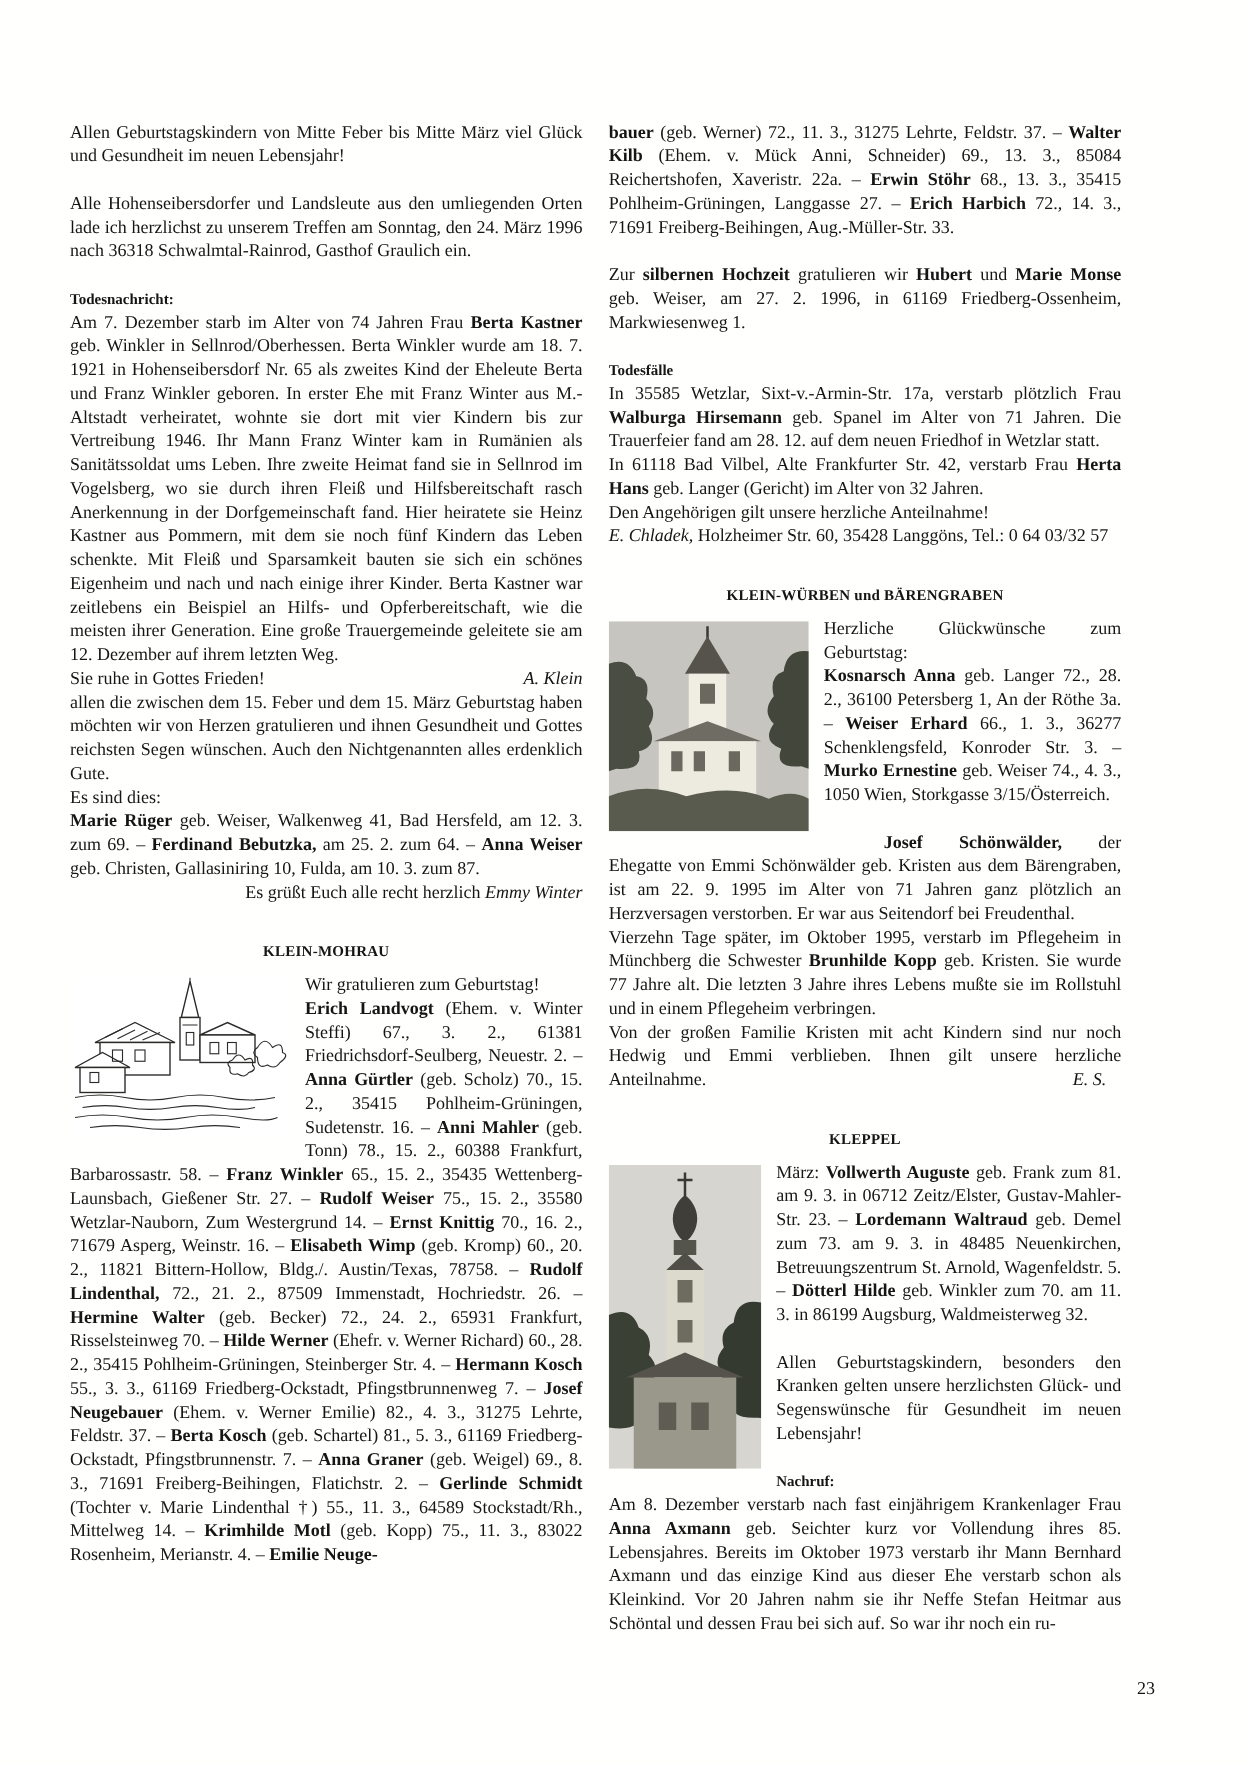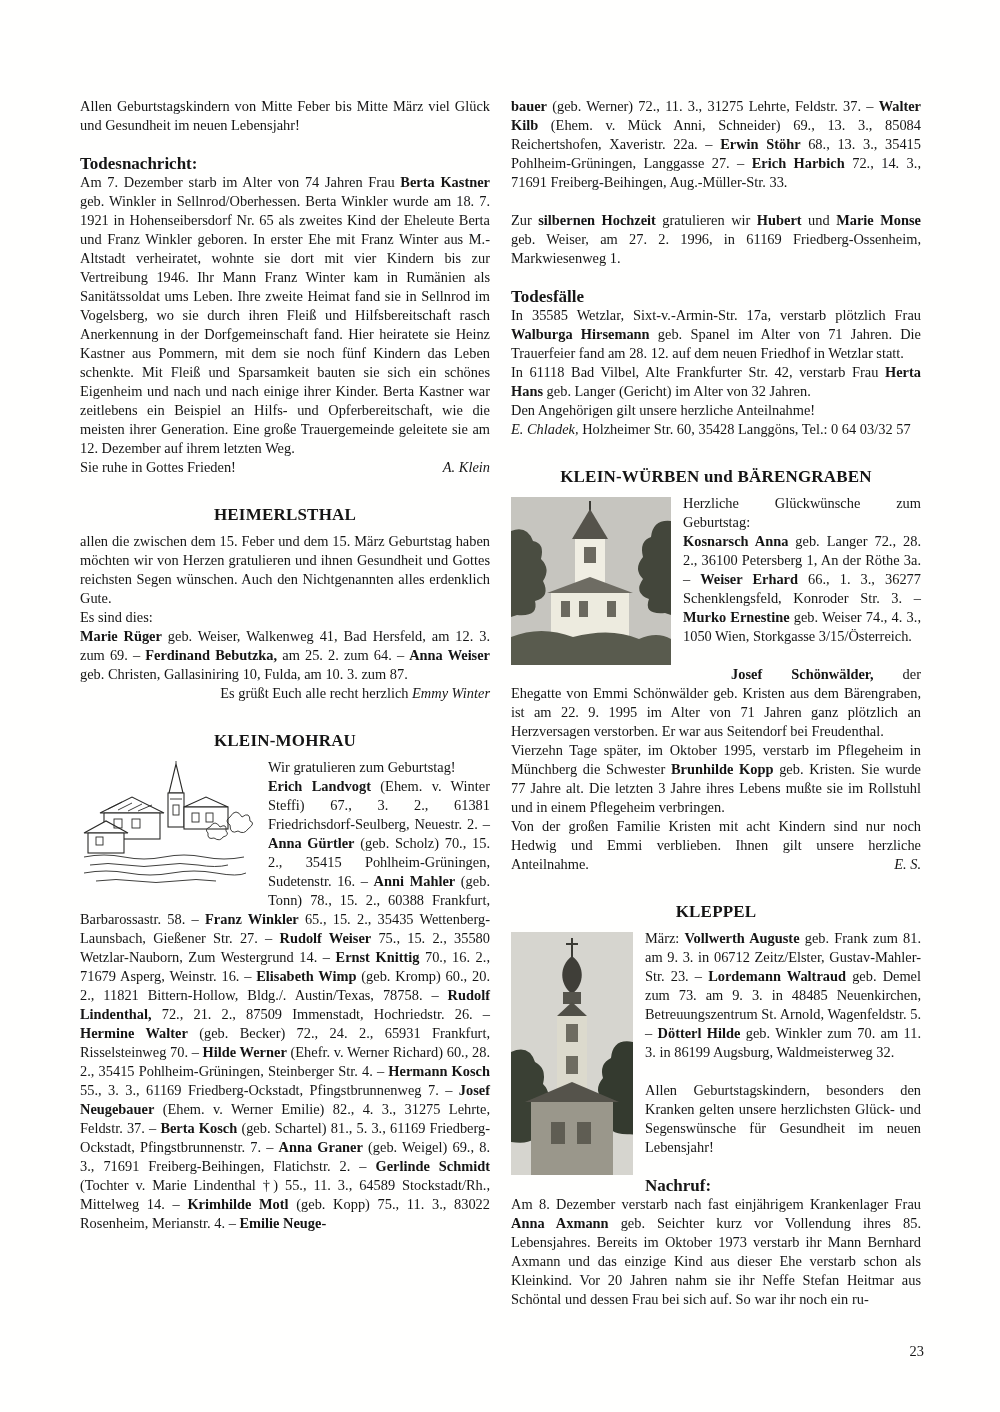--- a/index.html
+++ b/index.html
@@ -8,60 +8,60 @@
     position: relative;
     width: 1000px;
     height: 1412px;
     background: #fffffe;
     overflow: hidden;
     color: #151515;
     font-family: "Liberation Serif", "DejaVu Serif", serif;
     font-size: 14.4px;
     line-height: 19px;
   }
-  .content { display: flex; gap: 21px; padding: 97px 72px 0 80px; }
+  .content { display: flex; gap: 21px; padding: 97px 72px 0 56px; }
   .col { width: 410px; }
   .just { text-align: justify; hyphens: auto; -webkit-hyphens: auto; }
   .sp { margin-top: 19px; }
-  h3 { font-size: 17px; line-height: 19px; }
+  h3 { font-size: 12px; line-height: 19px; }
   .h-run { font-weight: 700; margin-top: 19px; }
   .h-center { font-weight: 700; text-align: center; margin: 28px 0 8px; letter-spacing: .2px; }
   .sigline { display: flex; justify-content: space-between; }
   .it { font-style: italic; }
   .right { text-align: right; }
   .center { }
   .fig { float: left; }
   .fig svg { display: block; }
   .fig1 { margin: 3px 10px 4px 0; }
   .fig2 { margin: 3px 12px 4px 0; }
   .fig3 { margin: 3px 12px 4px 0; }
   .indent { text-indent: 48px; }
   .rel { position: relative; }
-  .es-sig { position: absolute; right: 0; bottom: 0; }
+  .es-sig { position: absolute; right: 12px; bottom: 0; }
   .pagenum { position: absolute; right: 76px; top: 1342px; }
   .seg-b { font-weight: 700; }
   .seg-i { font-style: italic; }
 </style>
 </head>
 <body>
 
 <div class="page">
   <div class="content">
 
     <div class="col">
       <p class="just"><span>Allen Geburtstagskindern von Mitte Feber bis Mitte März viel Glück und Gesundheit im neuen Lebensjahr!</span></p>
+      <p class="just sp"><span>Alle Hohenseibersdorfer und Landsleute aus den umliegenden Orten lade ich herzlichst zu unserem Treffen am Sonntag, den 24. März 1996 nach 36318 Schwalmtal-Rainrod, Gasthof Graulich ein.</span></p>
 
       <h3 class="h-run">Todesnachricht:</h3>
       <p class="just"><span>Am 7. Dezember starb im Alter von 74 Jahren Frau </span><span class="seg-b">Berta Kastner</span><span> geb. Winkler in Sellnrod/Oberhessen. Berta Winkler wurde am 18. 7. 1921 in Hohenseibersdorf Nr. 65 als zweites Kind der Eheleute Berta und Franz Winkler geboren. In erster Ehe mit Franz Winter aus M.-Altstadt verheiratet, wohnte sie dort mit vier Kindern bis zur Vertreibung 1946. Ihr Mann Franz Winter kam in Rumänien als Sanitätssoldat ums Leben. Ihre zweite Heimat fand sie in Sellnrod im Vogelsberg, wo sie durch ihren Fleiß und Hilfsbereitschaft rasch Anerkennung in der Dorfgemeinschaft fand. Hier heiratete sie Heinz Kastner aus Pommern, mit dem sie noch fünf Kindern das Leben schenkte. Mit Fleiß und Sparsamkeit bauten sie sich ein schönes Eigenheim und nach und nach einige ihrer Kinder. Berta Kastner war zeitlebens ein Beispiel an Hilfs- und Opferbereitschaft, wie die meisten ihrer Generation. Eine große Trauergemeinde geleitete sie am 12. Dezember auf ihrem letzten Weg.</span></p>
       <div class="sigline">
         <span>Sie ruhe in Gottes Frieden!</span>
         <span class="it">A. Klein</span>
       </div>
 
-      <h3 class="h-center">HEIMERLSTHAL</h3>
       <p class="just"><span>allen die zwischen dem 15. Feber und dem 15. März Geburtstag haben möchten wir von Herzen gratulieren und ihnen Gesundheit und Gottes reichsten Segen wünschen. Auch den Nichtgenannten alles erdenklich Gute.</span></p>
       <p>Es sind dies:</p>
       <p class="just"><span class="seg-b">Marie Rüger</span><span> geb. Weiser, Walkenweg 41, Bad Hersfeld, am 12. 3. zum 69. – </span><span class="seg-b">Ferdinand Bebutzka,</span><span> am 25. 2. zum 64. – </span><span class="seg-b">Anna Weiser</span><span> geb. Christen, Gallasiniring 10, Fulda, am 10. 3. zum 87.</span></p>
       <p class="right"><span>Es grüßt Euch alle recht herzlich </span><span class="seg-i">Emmy Winter</span></p>
 
       <h3 class="h-center">KLEIN-MOHRAU</h3>
       <div>
         <figure class="fig fig1">
           <svg width="178" height="128" viewBox="0 0 178 128">
             <rect width="178" height="128" fill="#ffffff"></rect>

